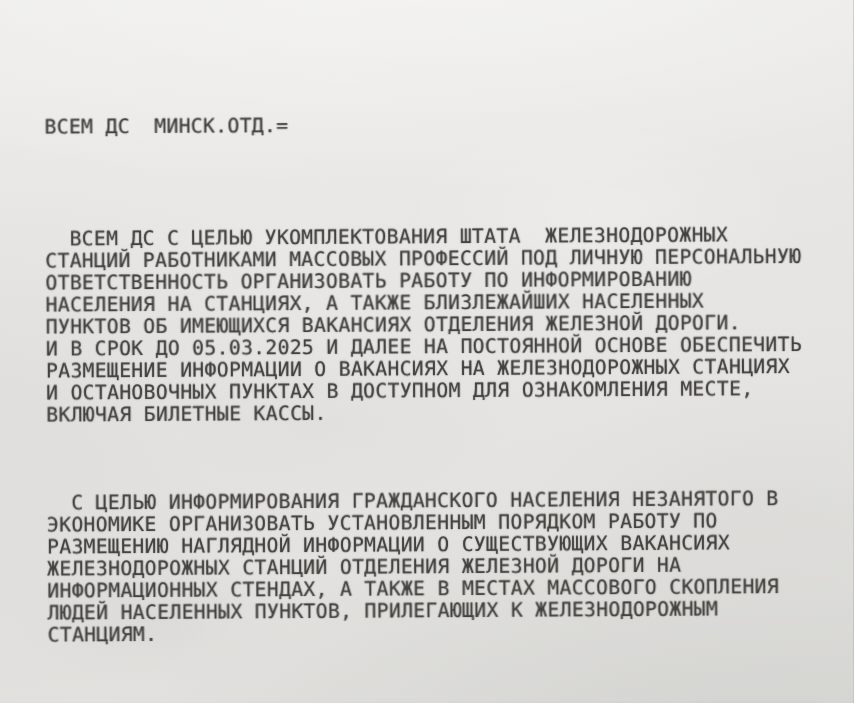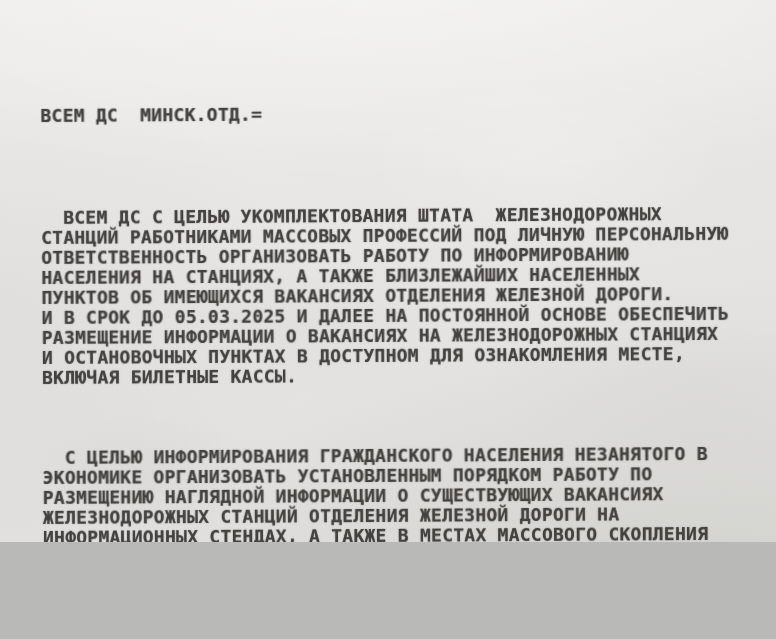--- a/index.html
+++ b/index.html
@@ -3,29 +3,28 @@
 <meta charset="utf-8">
 <style>
   html, body {
     margin: 0;
     padding: 0;
     background: #b9b9b7;
   }
   .paper {
     position: relative;
     width: 776px;
-    height: 542px;
+    height: 639px;
     overflow: hidden;
     background:
       radial-gradient(900px 420px at 88% 108%, rgba(120,128,122,0.13), rgba(120,128,122,0) 62%),
       radial-gradient(700px 500px at -8% 60%, rgba(110,110,108,0.07), rgba(110,110,108,0) 55%),
       radial-gradient(1000px 300px at 50% -5%, rgba(255,255,255,0.45), rgba(255,255,255,0) 70%),
       linear-gradient(168deg, #edecea 0%, #e8e7e5 35%, #e4e3e1 65%, #dfdedb 100%);
     font-family: "DejaVu Sans Mono", "Liberation Mono", monospace;
-    font-weight: bold;
   }
   
   .shading {
     position: absolute;
     inset: 0;
     pointer-events: none;
     background:
       radial-gradient(180px 90px at 18% 88%, rgba(140,140,135,0.07), transparent 70%),
       radial-gradient(260px 120px at 70% 30%, rgba(255,255,255,0.20), transparent 70%),
       radial-gradient(220px 110px at 40% 60%, rgba(150,150,145,0.05), transparent 70%),

